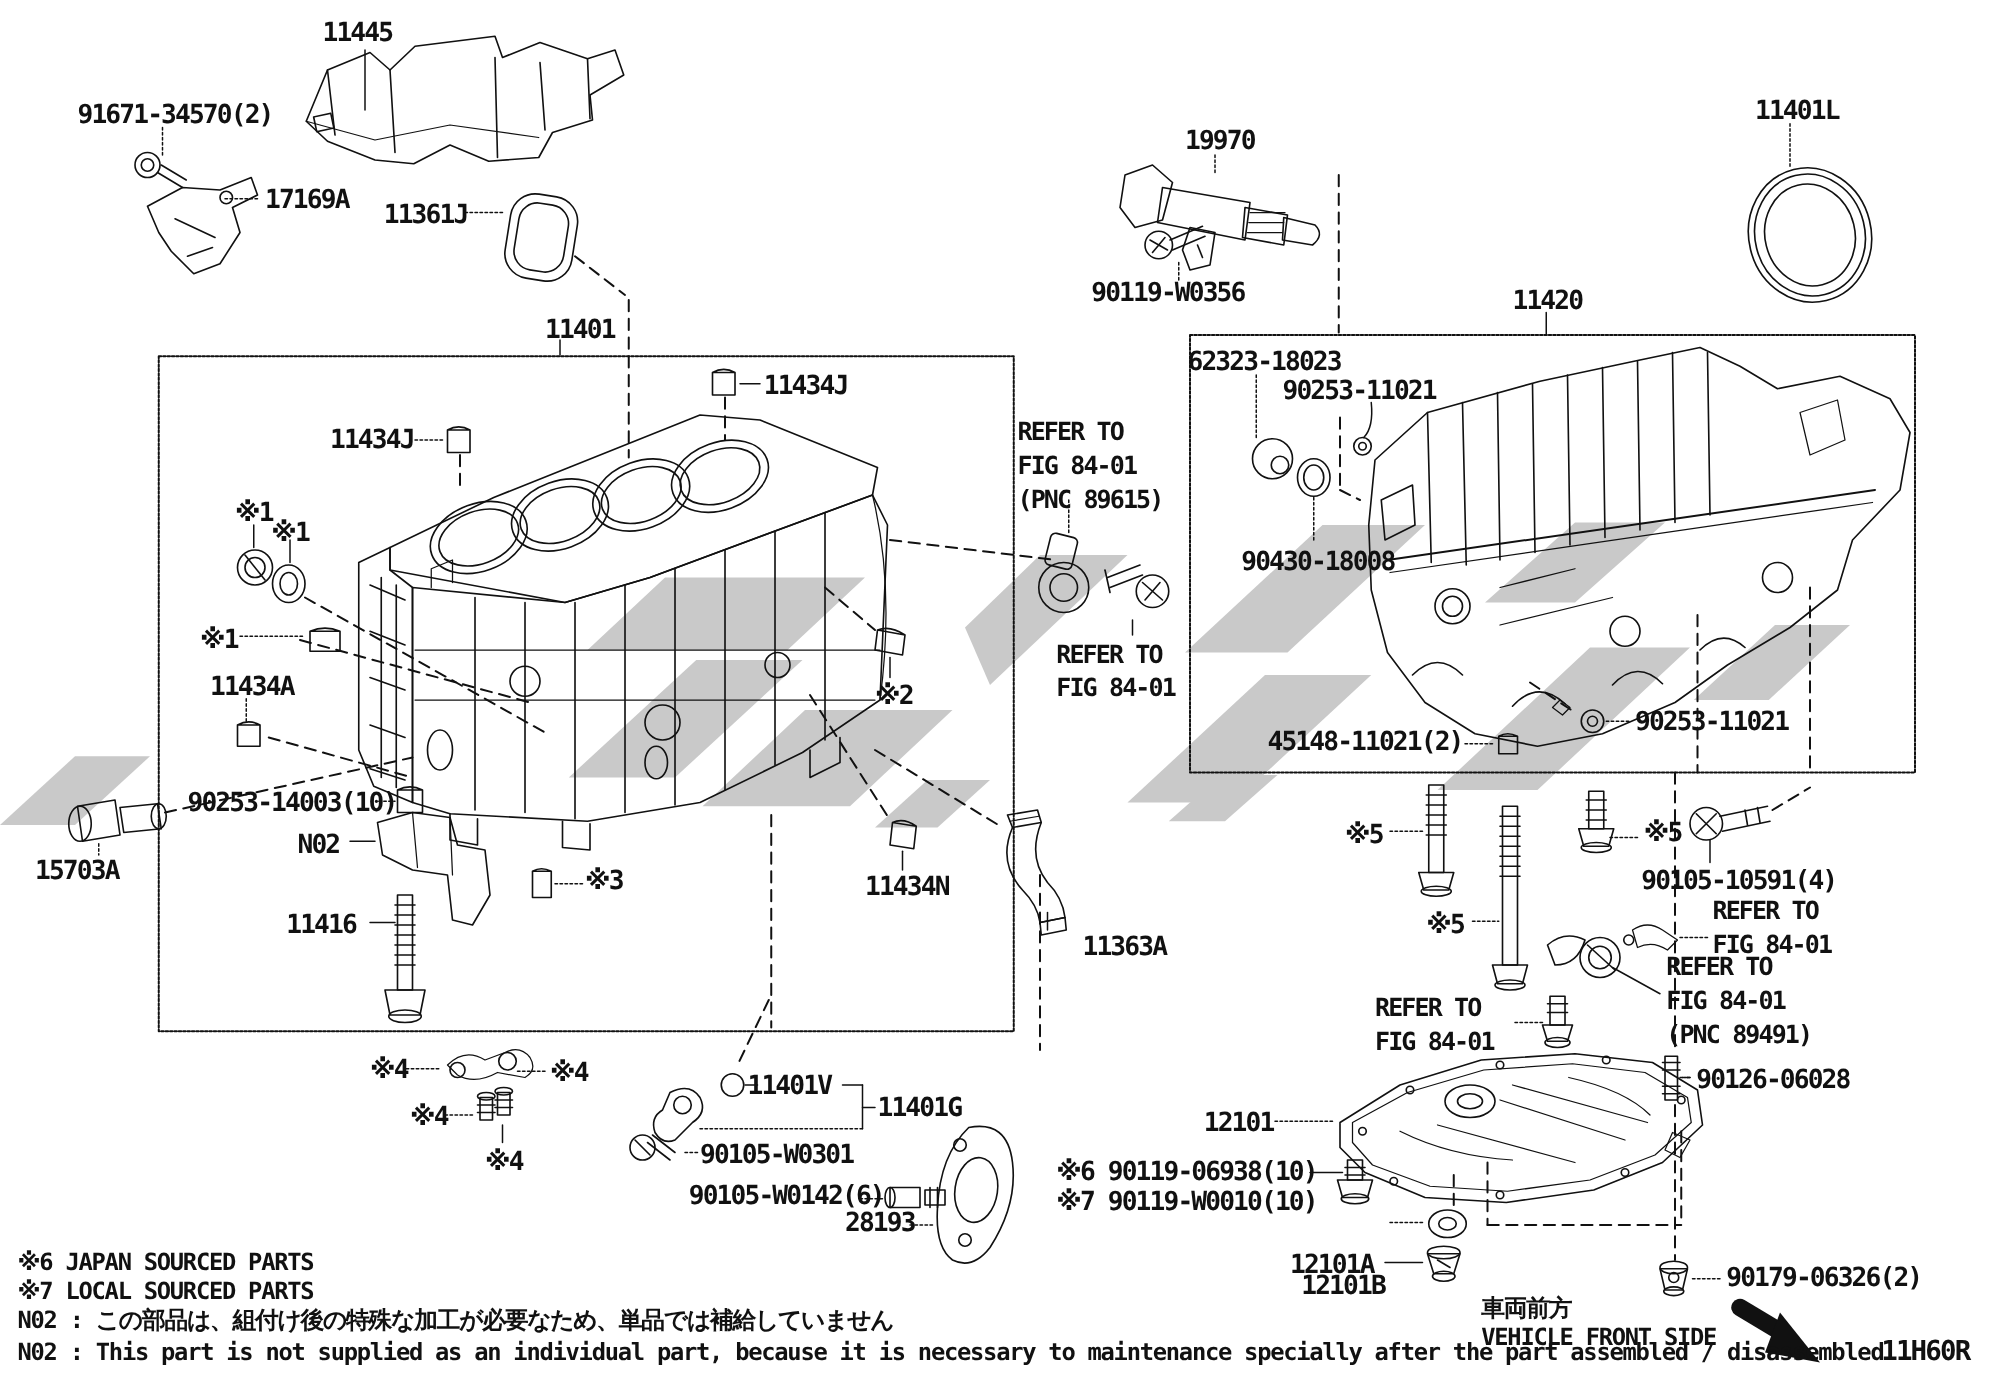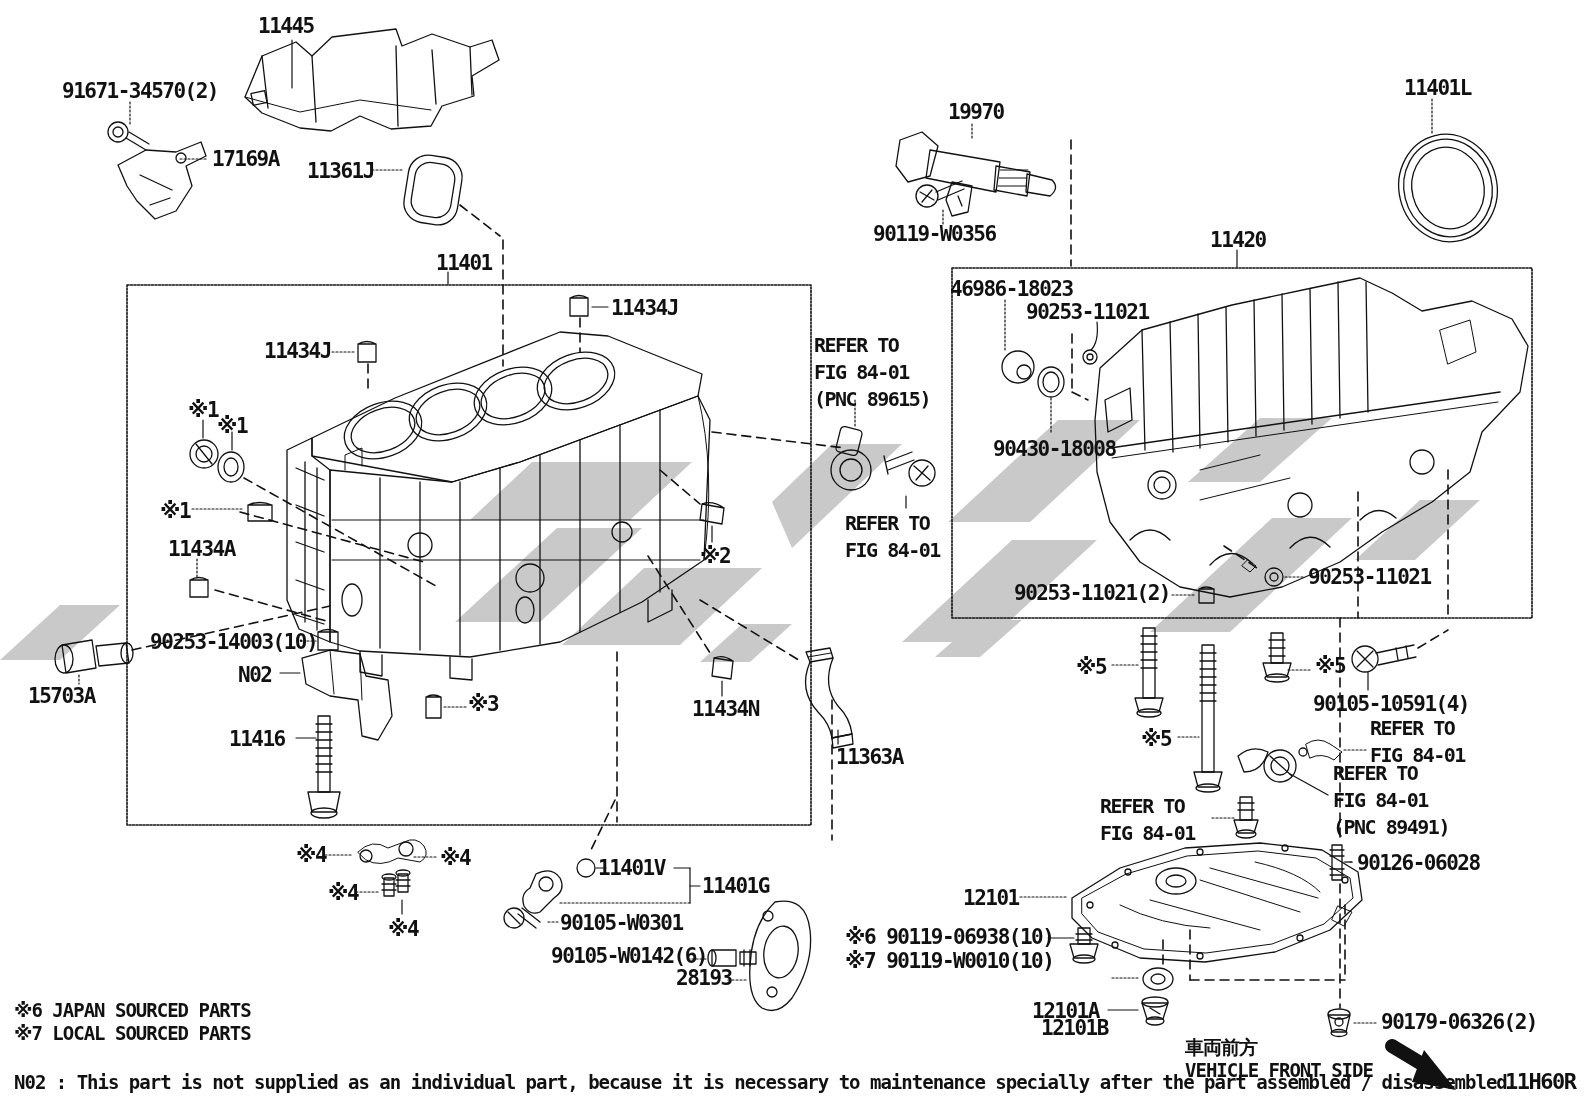--- a/index.html
+++ b/index.html
@@ -394,30 +394,30 @@
   <div class="lbl" style="left:217px;top:414px">※1</div>
   <div class="lbl" style="left:160px;top:499px">※1</div>
   <div class="lbl" style="left:168px;top:537px">11434A</div>
   <div class="lbl" style="left:28px;top:684px">15703A</div>
   <div class="lbl" style="left:150px;top:630px">90253-14003(10)</div>
   <div class="lbl" style="left:238px;top:663px">N02</div>
   <div class="lbl" style="left:229px;top:727px">11416</div>
   <div class="lbl" style="left:468px;top:692px">※3</div>
   <div class="lbl" style="left:700px;top:544px">※2</div>
   <div class="lbl" style="left:692px;top:697px">11434N</div>
-  <div class="lbl" style="left:836px;top:745px">11363A</div>
+  <div class="lbl" style="left:866px;top:745px">11363A</div>
   <div class="lbl refer" style="left:814px;top:332px">REFER TO
 FIG 84-01
 (PNC 89615)</div>
   <div class="lbl refer" style="left:845px;top:510px">REFER TO
 FIG 84-01</div>
-  <div class="lbl" style="left:950px;top:277px">46986-18023</div>
+  <div class="lbl" style="left:950px;top:277px">62323-18023</div>
   <div class="lbl" style="left:1026px;top:300px">90253-11021</div>
   <div class="lbl" style="left:993px;top:437px">90430-18008</div>
-  <div class="lbl" style="left:1014px;top:581px">90253-11021(2)</div>
+  <div class="lbl" style="left:1014px;top:581px">45148-11021(2)</div>
   <div class="lbl" style="left:1308px;top:565px">90253-11021</div>
   <div class="lbl" style="left:1076px;top:655px">※5</div>
   <div class="lbl" style="left:1141px;top:727px">※5</div>
   <div class="lbl" style="left:1315px;top:654px">※5</div>
   <div class="lbl" style="left:1313px;top:692px">90105-10591(4)</div>
   <div class="lbl refer" style="left:1370px;top:715px">REFER TO
 FIG 84-01</div>
   <div class="lbl refer" style="left:1333px;top:760px">REFER TO
 FIG 84-01
 (PNC 89491)</div>
@@ -435,18 +435,19 @@
   <div class="lbl" style="left:676px;top:966px">28193</div>
   <div class="lbl" style="left:963px;top:886px">12101</div>
   <div class="lbl" style="left:845px;top:925px">※6 90119-06938(10)</div>
   <div class="lbl" style="left:845px;top:949px">※7 90119-W0010(10)</div>
   <div class="lbl" style="left:1041px;top:1016px">12101B</div>
   <div class="lbl" style="left:1032px;top:999px">12101A</div>
   <div class="lbl" style="left:1381px;top:1010px">90179-06326(2)</div>
 
   <div class="lbl note" style="left:14px;top:999px">※6 JAPAN SOURCED PARTS</div>
   <div class="lbl note" style="left:14px;top:1022px">※7 LOCAL SOURCED PARTS</div>
+  <div class="lbl note" style="left:14px;top:1045px">N02 : この部品は、組付け後の特殊な加工が必要なため、単品では補給していません</div>
   <div class="lbl note" style="left:14px;top:1071px">N02 : This part is not supplied as an individual part, because it is necessary to maintenance specially after the part assembled / disassembled</div>
   <div class="lbl note" style="left:1185px;top:1036px">車両前方</div>
   <div class="lbl note" style="left:1185px;top:1059px">VEHICLE FRONT SIDE</div>
   <div class="lbl small" style="left:1505px;top:1069px">11H60R</div>
 
 </div>
 
 </body></html>

